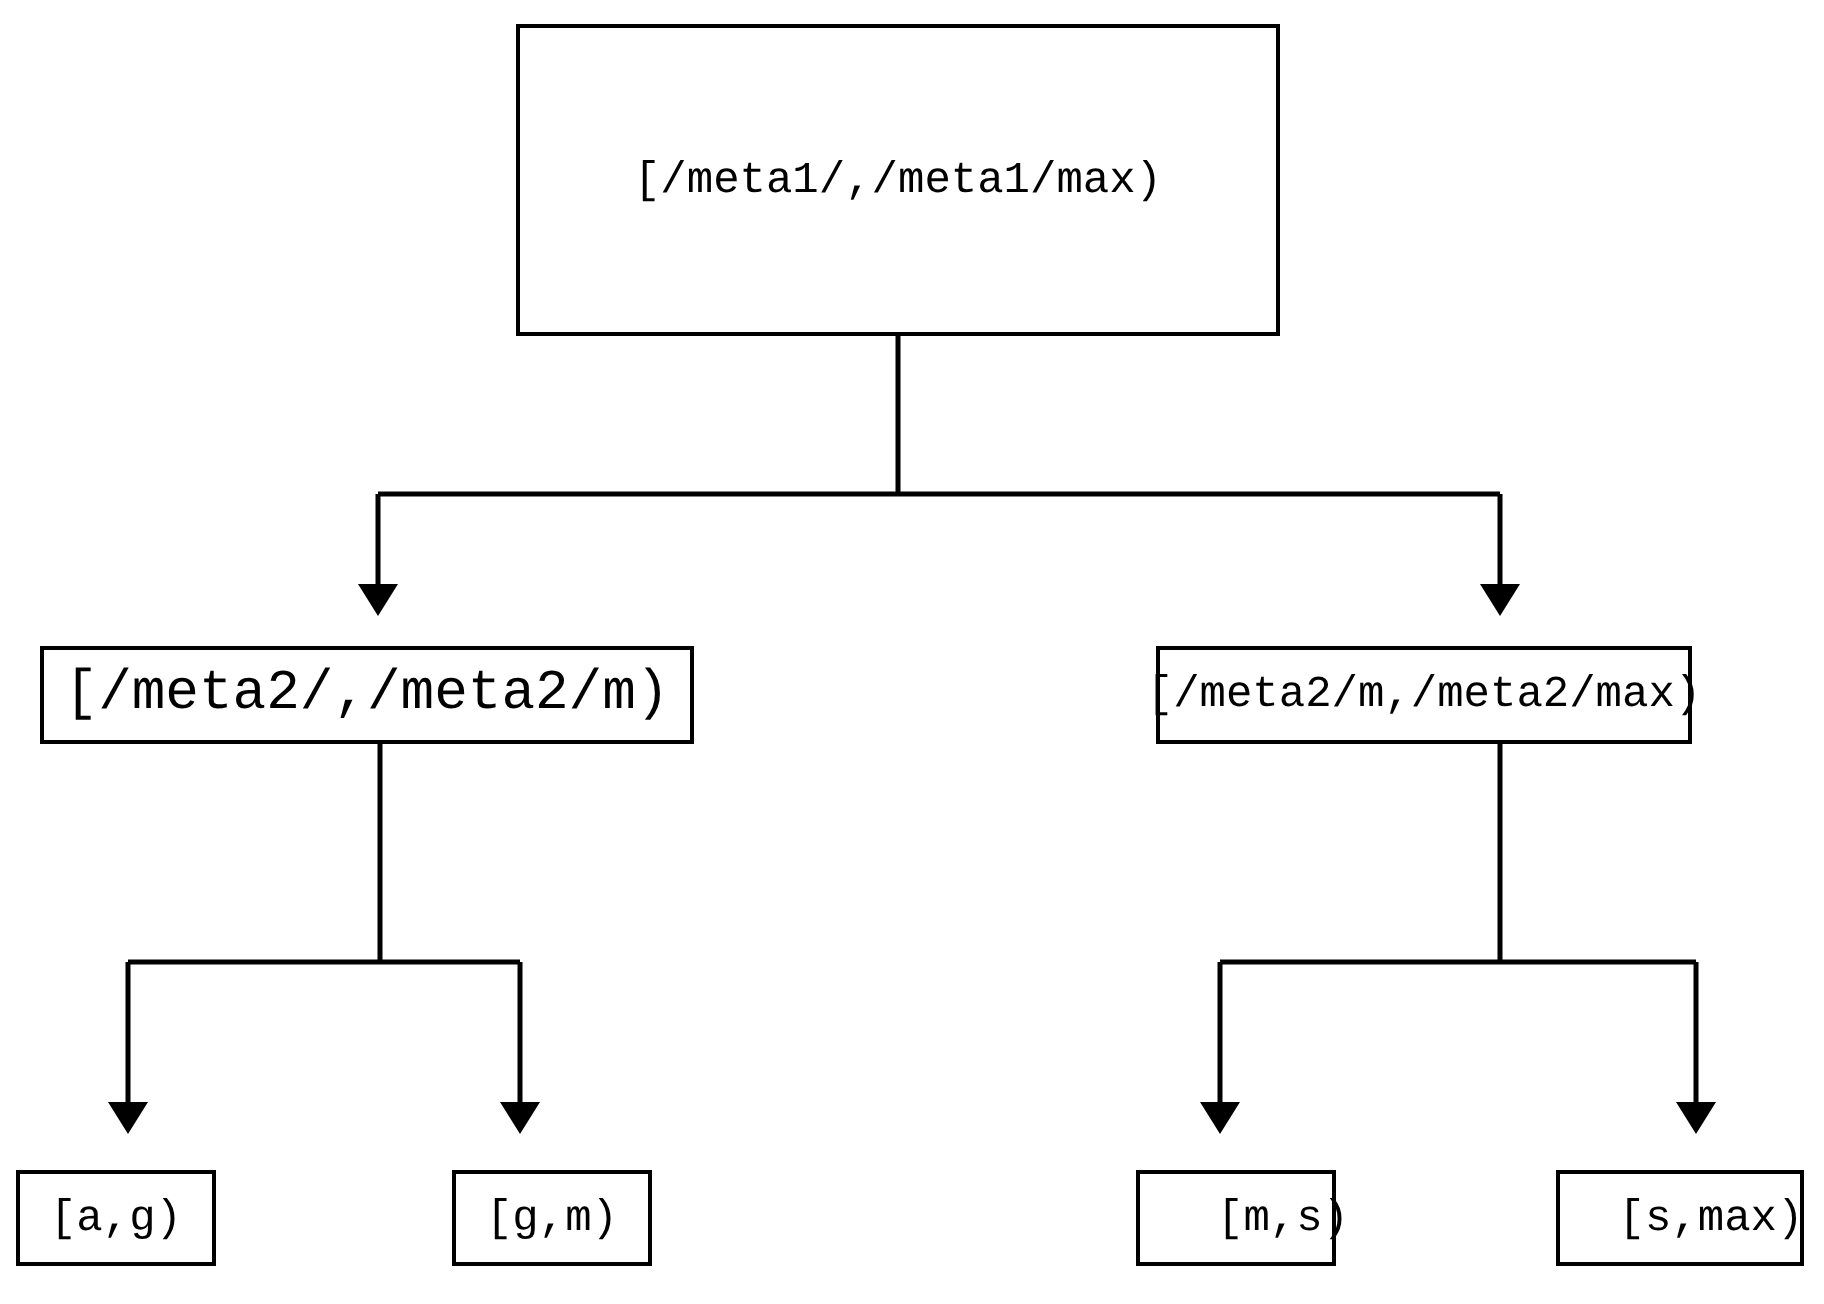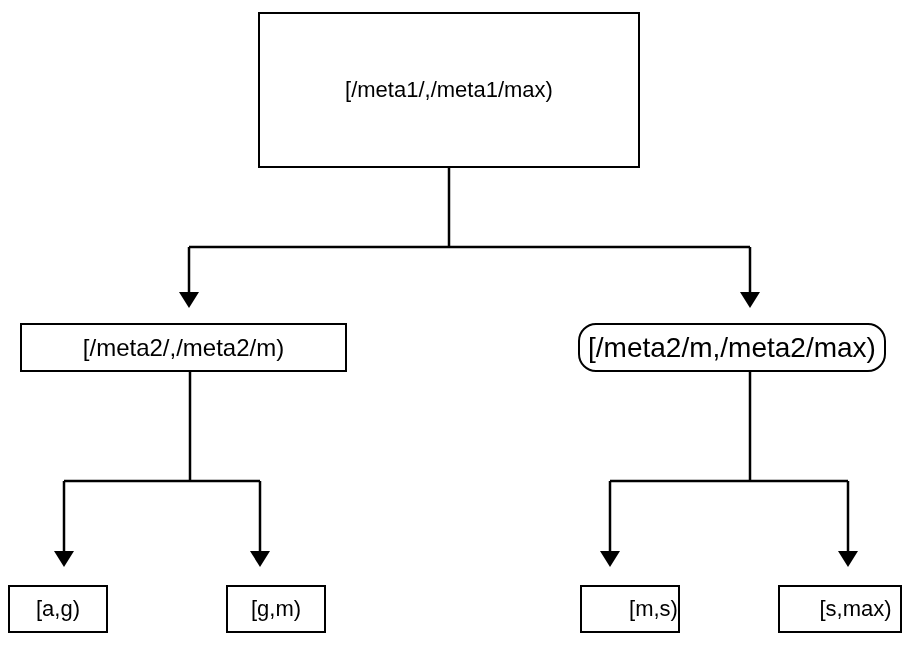--- a/index.html
+++ b/index.html
@@ -7,21 +7,21 @@
     margin: 0;
     padding: 0;
     background: #ffffff;
   }
   #canvas {
     position: relative;
     width: 912px;
     height: 652px;
     background: #ffffff;
     overflow: hidden;
-    font-family: Liberation Sans, sans-serif;
+    font-family: Liberation Mono, monospace;
     text-align: right;
   }
   #edge-layer {
     position: absolute;
     left: 0;
     top: 0;
     width: 912px;
     height: 652px;
     pointer-events: none;
   }
@@ -42,38 +42,37 @@
     top: 12px;
     width: 382px;
     height: 156px;
     font-size: 22px;
   }
   .node-mid-left {
     left: 20px;
     top: 323px;
     width: 327px;
     height: 49px;
-    font-size: 24px;
+    font-size: 28px;
   }
   .node-mid-right {
     left: 578px;
     top: 323px;
-    width: 308px;
+    width: 268px;
     height: 49px;
-    font-size: 28px;
-    border-radius: 18px;
+    font-size: 22px;
   }
   .node-leaf {
     top: 585px;
     height: 48px;
     font-size: 22px;
   }
   .leaf-0 { left: 8px;   width: 100px; }
   .leaf-1 { left: 205px; width: 100px; margin-left: 21px; }
-  .leaf-2 { left: 580px; width: 100px; padding-left: 47px; }
+  .leaf-2 { left: 568px; width: 100px; padding-left: 47px; }
   .leaf-3 { left: 778px; width: 124px; padding-left: 31px; }
 </style>
 </head>
 <body>
 
 <div id="canvas">
 
   <svg id="edge-layer" viewBox="0 0 912 652" width="912" height="652" xmlns="http://www.w3.org/2000/svg">
 
     <g stroke="#000000" stroke-width="2.5" fill="none">

